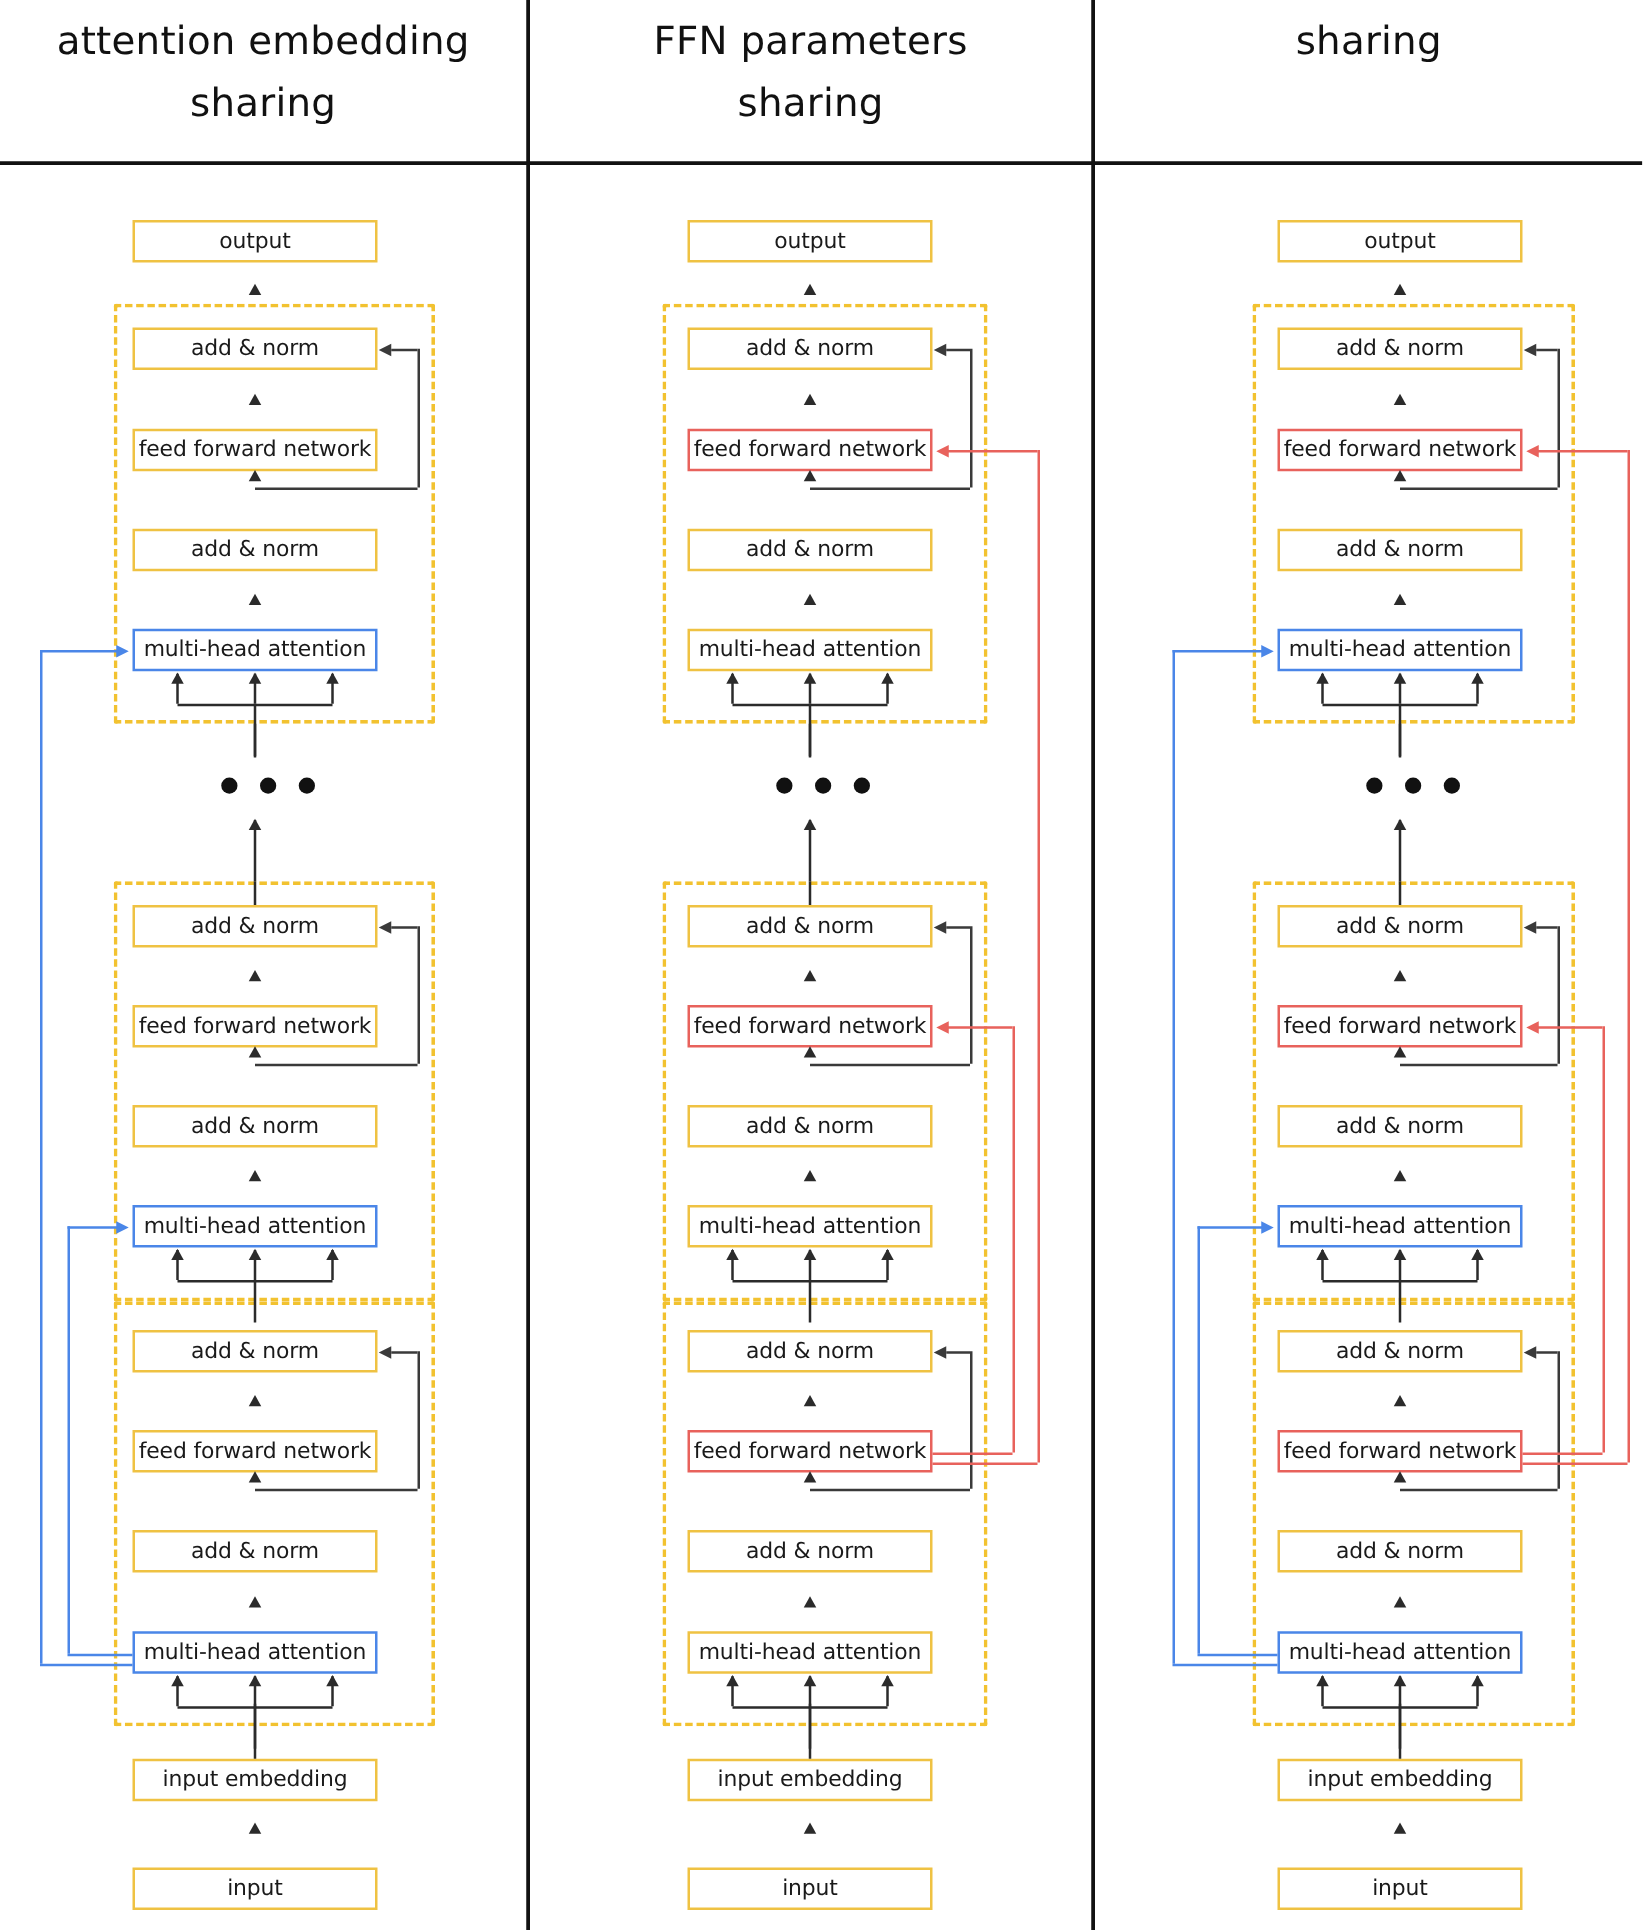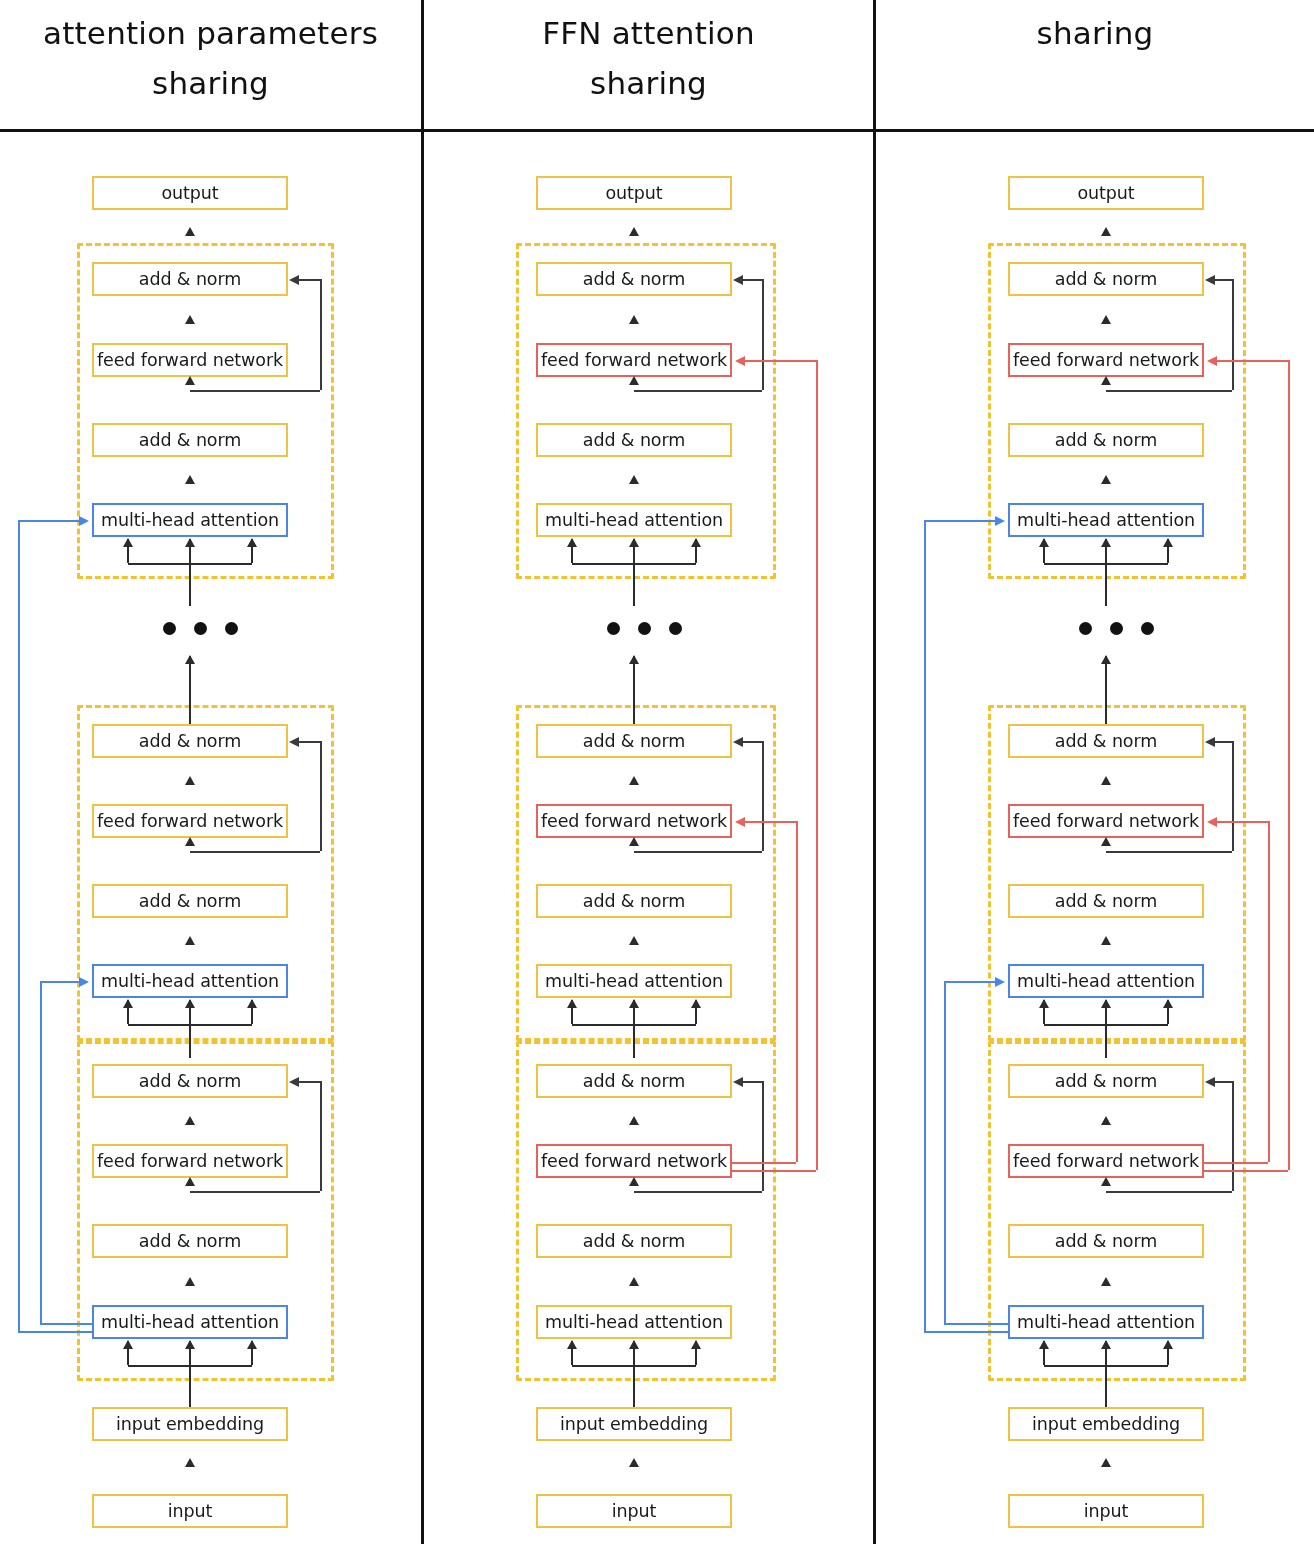--- a/index.html
+++ b/index.html
@@ -16,21 +16,21 @@
   .col-title{
     position:absolute;top:8px;height:112px;
     display:flex;flex-direction:column;align-items:center;justify-content:flex-start;
     font-family:"DejaVu Sans","Liberation Sans",sans-serif;
     font-size:31px;line-height:50px;color:#111;letter-spacing:.2px;
     text-align:center;font-weight:400;
   }
   .col-title span{display:block;white-space:nowrap;}
 
   
-  .col{position:absolute;top:0;height:1544px;}
+  .col{position:absolute;top:0;height:1544px;margin-left:14px;}
   #col1{left:0px;width:421px;}
   #col2{left:424px;width:449px;}
   #col3{left:876px;width:438px;}
 
   
   .group{
     position:absolute;
     border:3px dashed #F2C230;
     border-radius:2px;
     box-sizing:border-box;
@@ -92,25 +92,25 @@
   
   .dots{position:absolute;display:flex;gap:18px;align-items:center;}
   .dots i{display:block;width:13px;height:13px;border-radius:50%;background:#111;}
 </style>
 </head>
 <body>
 
 <div id="root">
 
   <div class="col-title" style="left:0px;width:421px;">
-    <span>attention parameters</span>
+    <span>attention embedding</span>
     <span>sharing</span>
   </div>
   <div class="col-title" style="left:424px;width:449px;">
-    <span>FFN attention</span>
+    <span>FFN parameters</span>
     <span>sharing</span>
   </div>
   <div class="col-title" style="left:876px;width:438px;">
     <span>sharing</span>
   </div>
 
   <div class="hdr-rule"></div>
   <div class="vdiv" id="vdiv1"></div>
   <div class="vdiv" id="vdiv2"></div>
 

